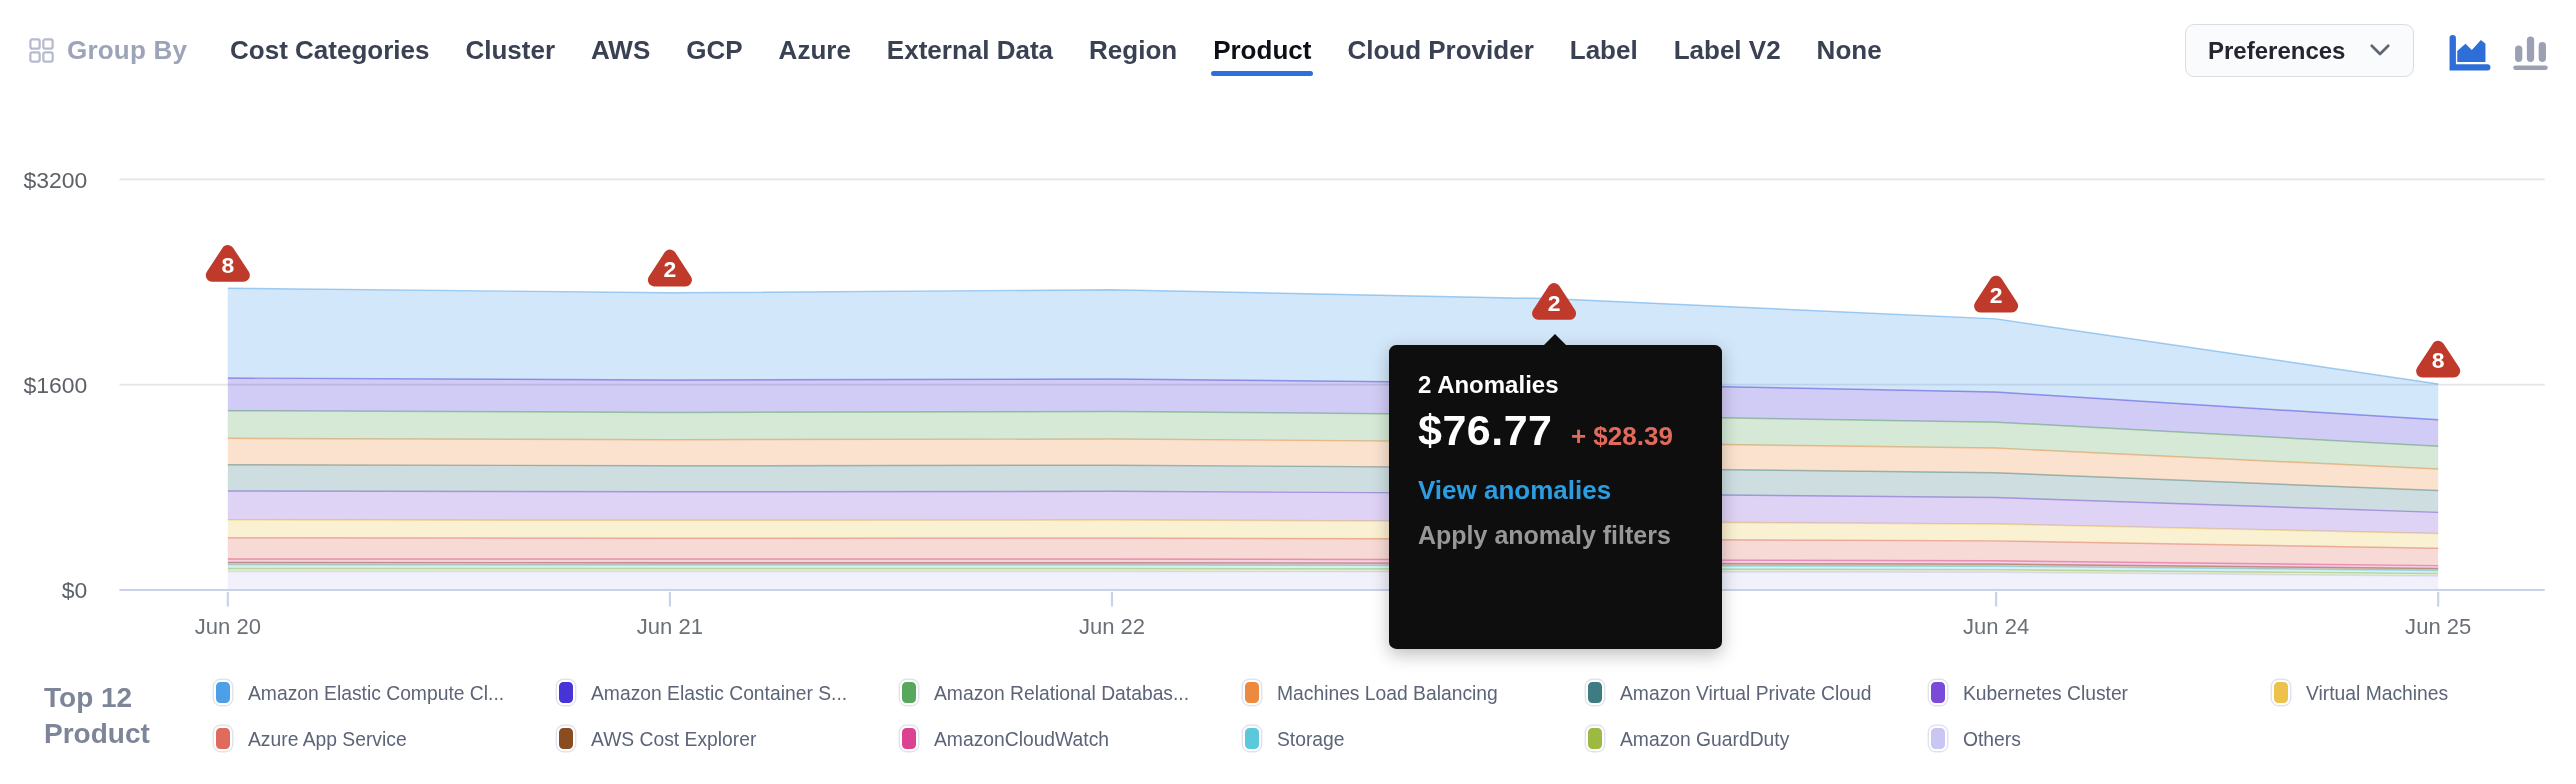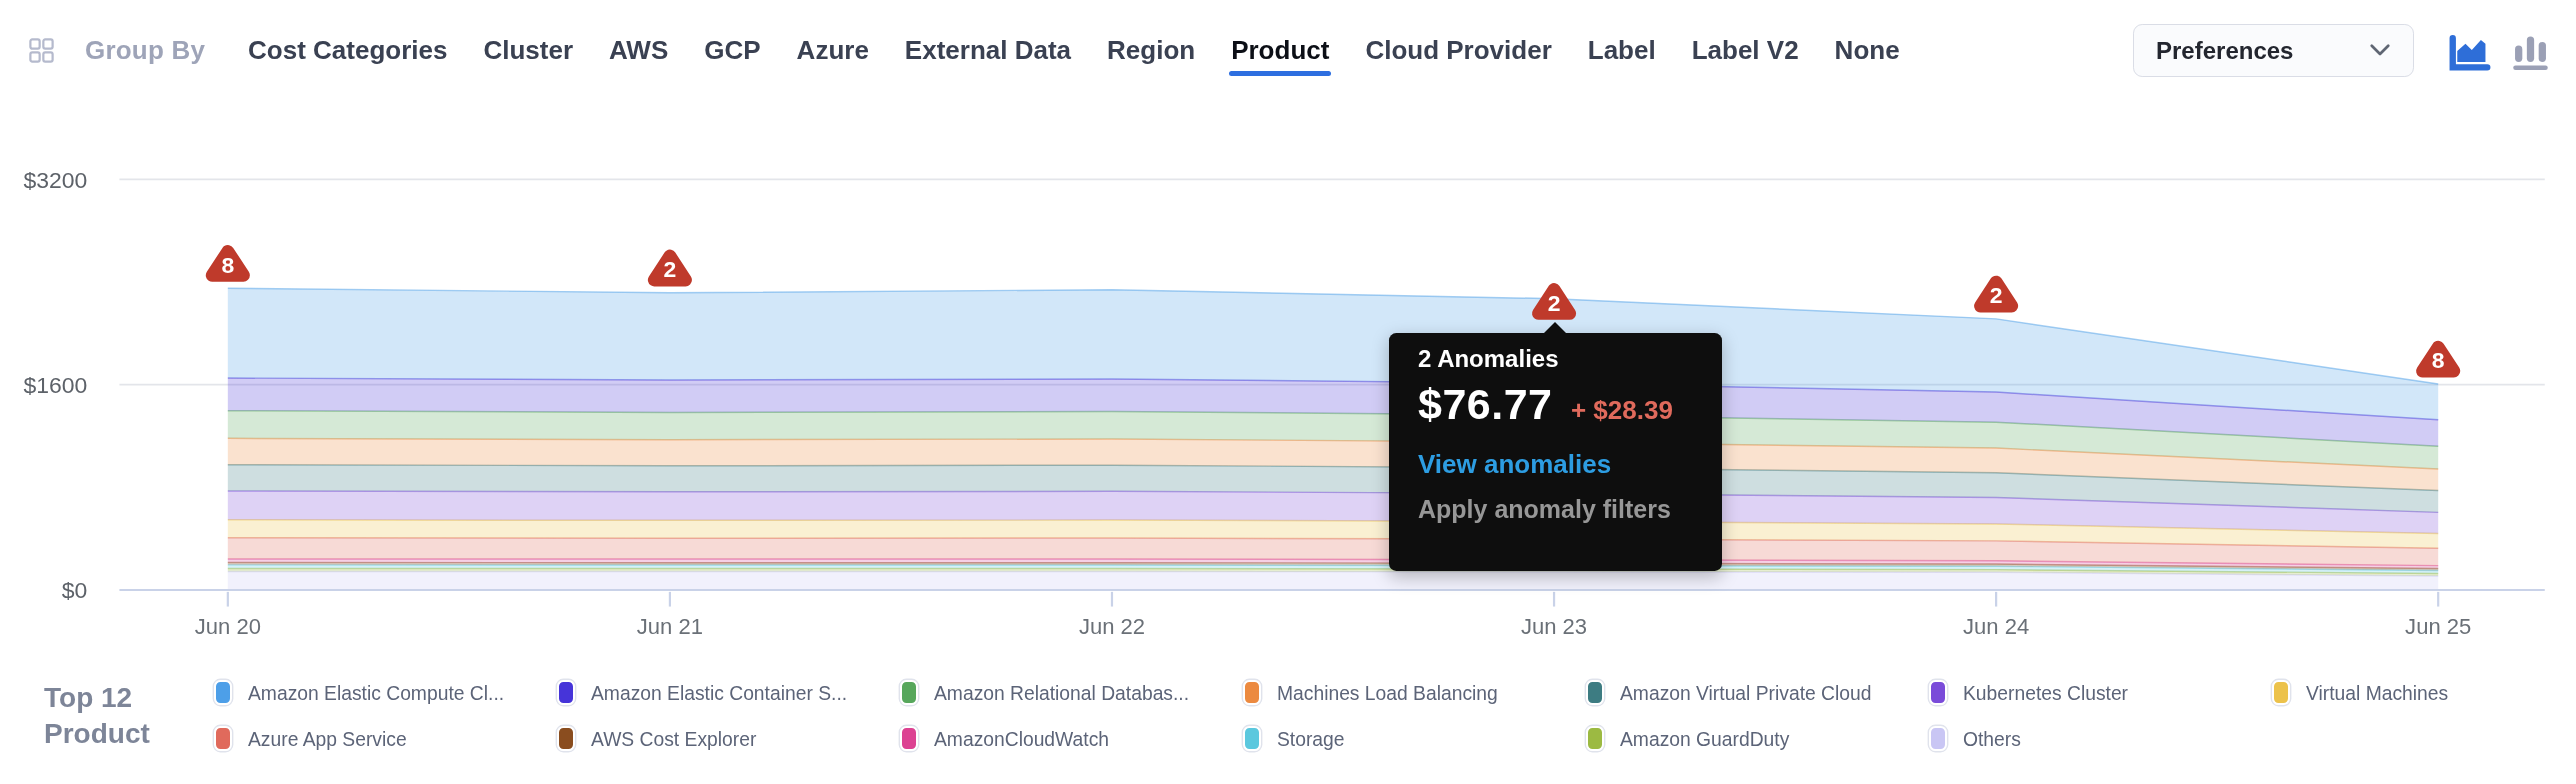--- a/index.html
+++ b/index.html
@@ -3,42 +3,42 @@
 <meta charset="utf-8">
 <style>
   * { margin:0; padding:0; box-sizing:border-box; }
   html,body { background:#ffffff; }
   body { font-family:"Liberation Sans", sans-serif; }
   .app { position:relative; width:2576px; height:785px; background:#fff; overflow:hidden; }
 
   
   .topbar { position:absolute; left:0; top:0; width:2576px; height:101px;
             display:flex; align-items:center; }
-  .groupby { display:flex; align-items:center; gap:31px; margin-left:29px;text-align:center; }
+  .groupby { display:flex; align-items:center; gap:13px; margin-left:29px;text-align:center; }
   .gb-text { font-size:26px; font-weight:600; color:#9ea4b8; letter-spacing:0.2px; }
   .nav { display:flex; align-items:center; gap:36px; margin-left:43px; }
   .nav-item { position:relative; font-size:26px; font-weight:600; color:#3a4152;
               cursor:pointer; white-space:nowrap; line-height:1.15; }
   .nav-item.active { color:#0c0f16; font-weight:700; }
   .nav-item.active::after { content:""; position:absolute; left:-1.8px; right:-1.8px;
               bottom:-11px; height:5.5px; border-radius:2.8px; background:#2e6fe0; }
   .top-right { position:absolute; right:13px; top:0; height:101px; display:flex; align-items:center; }
   .prefs { display:flex; align-items:center; justify-content:space-between;
-           width:281px; height:53px; padding:0 22px; background:#fafbfd;
+           width:229px; height:53px; padding:0 22px; background:#fafbfd;
            border:1.8px solid #dadde6; border-radius:9.2px; cursor:pointer; }
   .prefs-label { font-size:24px; font-weight:600; color:#23262f; }
   .chart-toggles { display:flex; align-items:center; gap:20px; margin-left:35px; margin-right:13px; }
   .ct-icon { display:inline-flex; cursor:pointer; }
 
   
   #chart { position:absolute; left:0; top:0; width:2576px; height:785px; }
 
   
-  .tooltip { position:absolute; left:1389px; top:333px; width:333px; height:238px;
-             background:#0e0e0e; border-radius:7.3px; padding:12px 29px;
+  .tooltip { position:absolute; left:1389px; top:345px; width:333px; height:304px;
+             background:#0e0e0e; border-radius:7.3px; padding:26px 29px;
              box-shadow:0 5.5px 16.5px rgba(0,0,0,.25); z-index:5; }
   .tooltip::before { content:""; position:absolute; top:-11px; left:153px;
              border-left:13px solid transparent; border-right:13px solid transparent;
              border-bottom:13px solid #0e0e0e; }
   .tt-header { font-size:24px; font-weight:600; color:#ffffff; }
   .tt-amount-row { display:flex; align-items:baseline; gap:18.4px; margin-top:7.3px; }
   .tt-amount { font-size:43px; font-weight:700; color:#ffffff; letter-spacing:0.5px; }
   .tt-delta { font-size:26px; font-weight:600; color:#e06a5c; }
   .tt-link { display:block; margin-top:20px; font-size:26px; font-weight:700;
              color:#2d9de2; cursor:pointer; text-decoration:none; }

